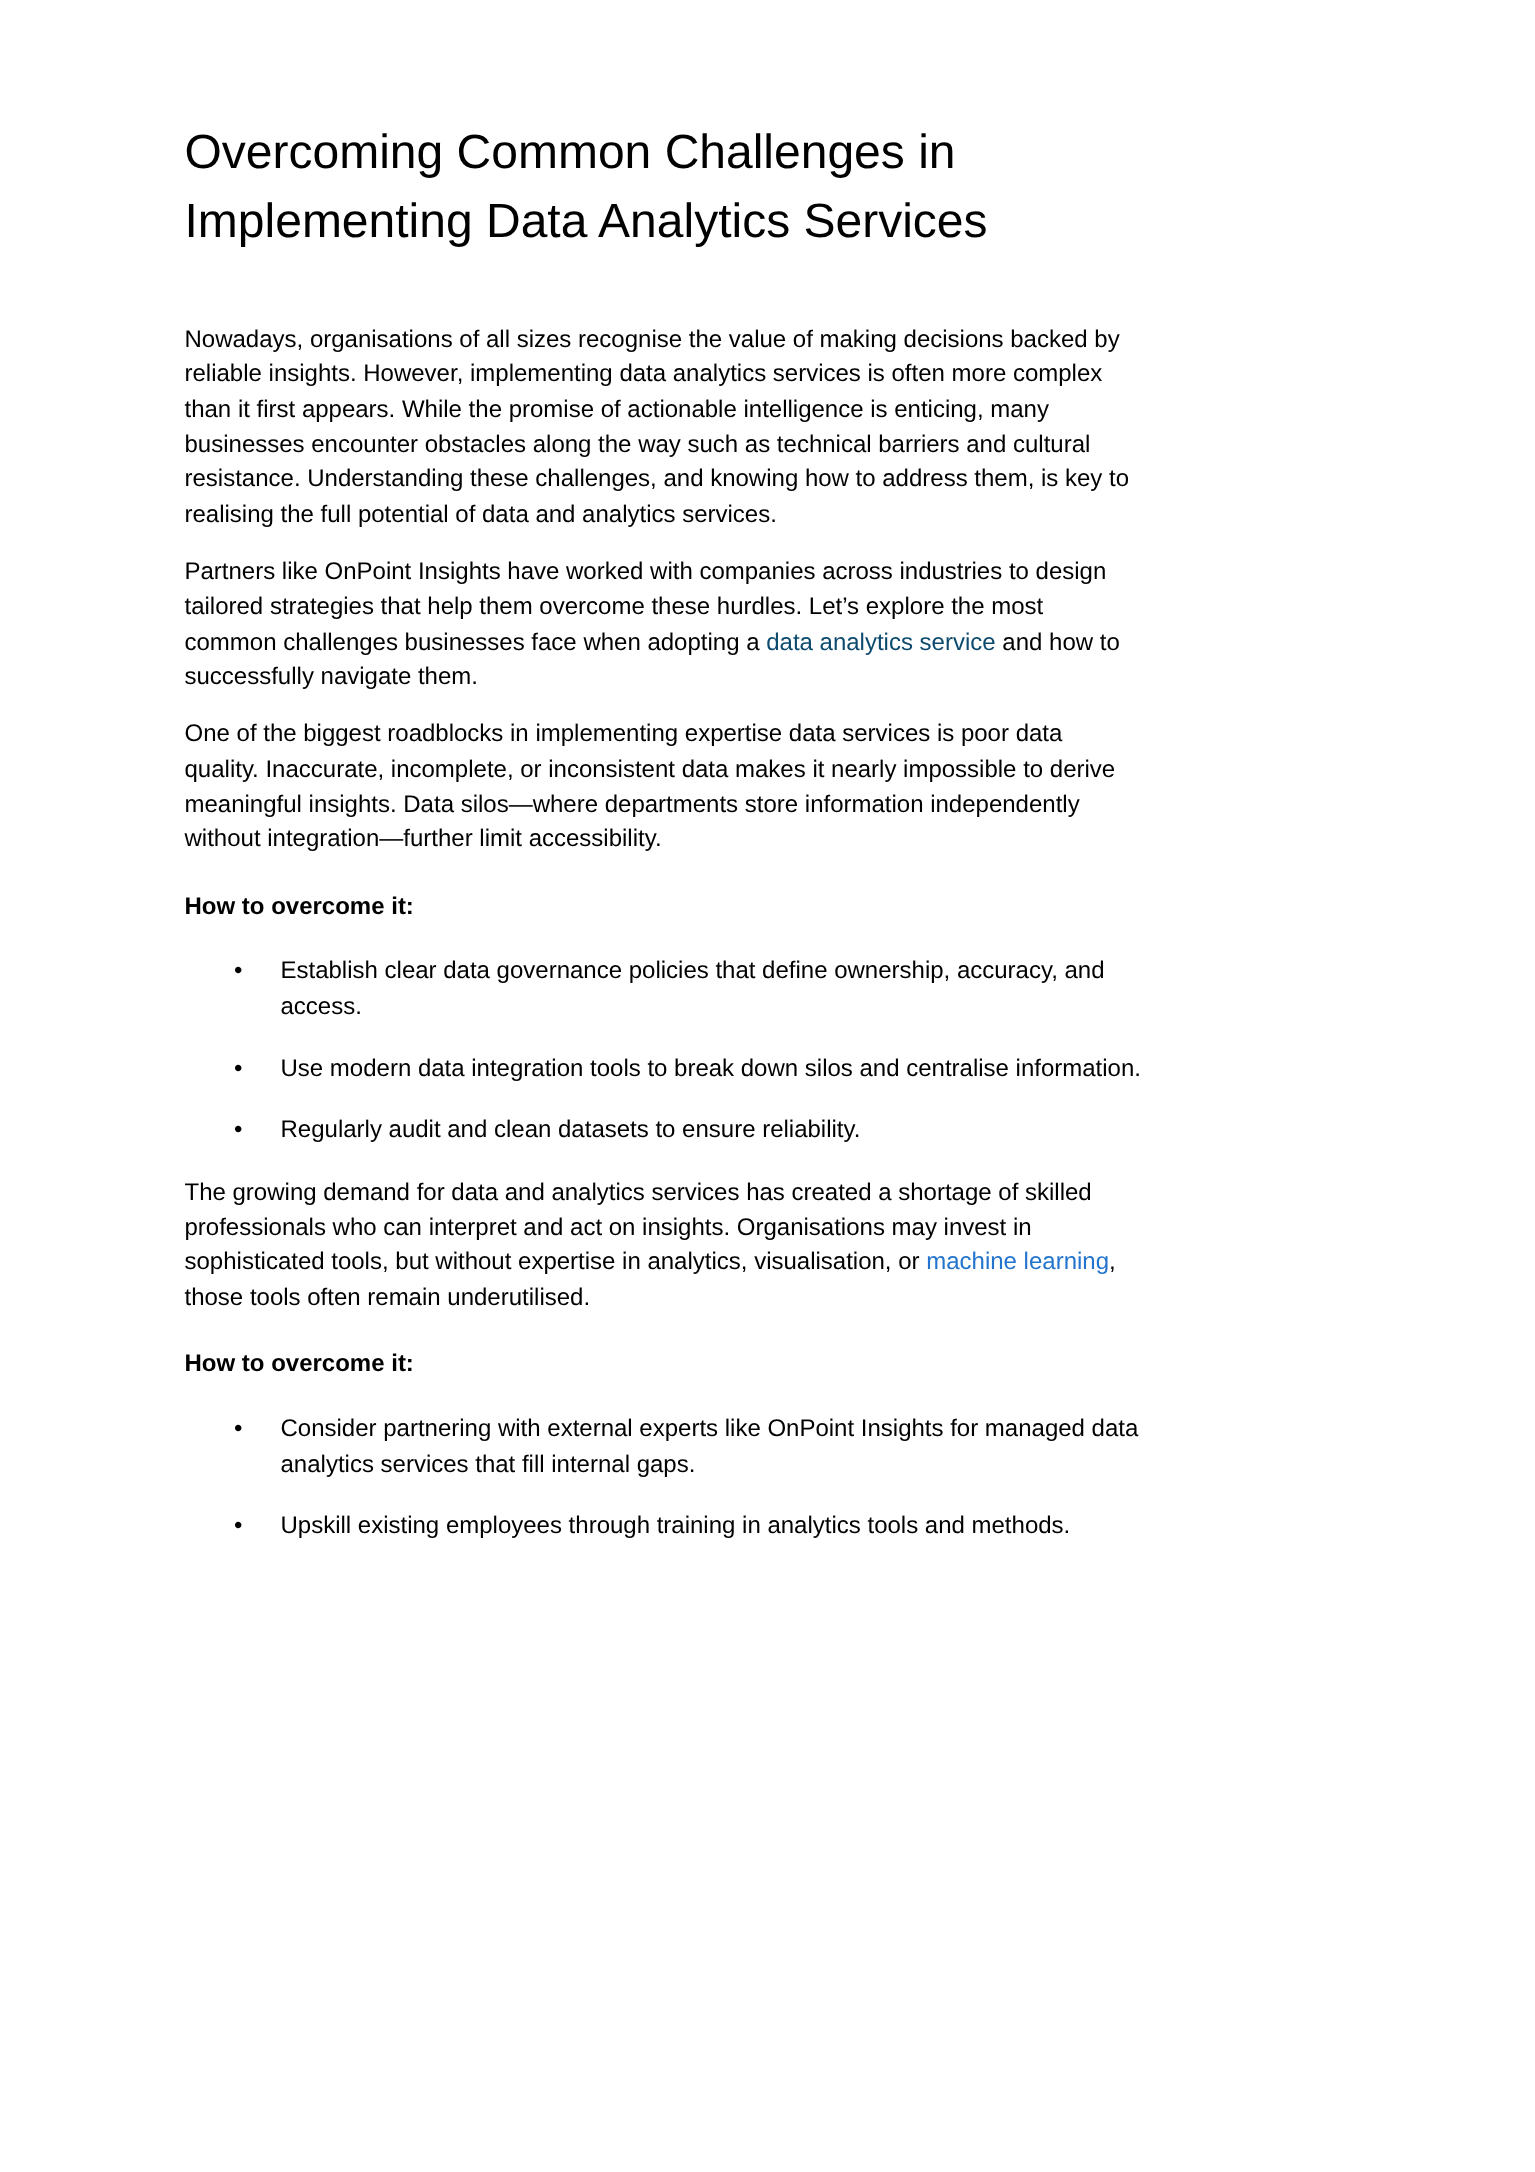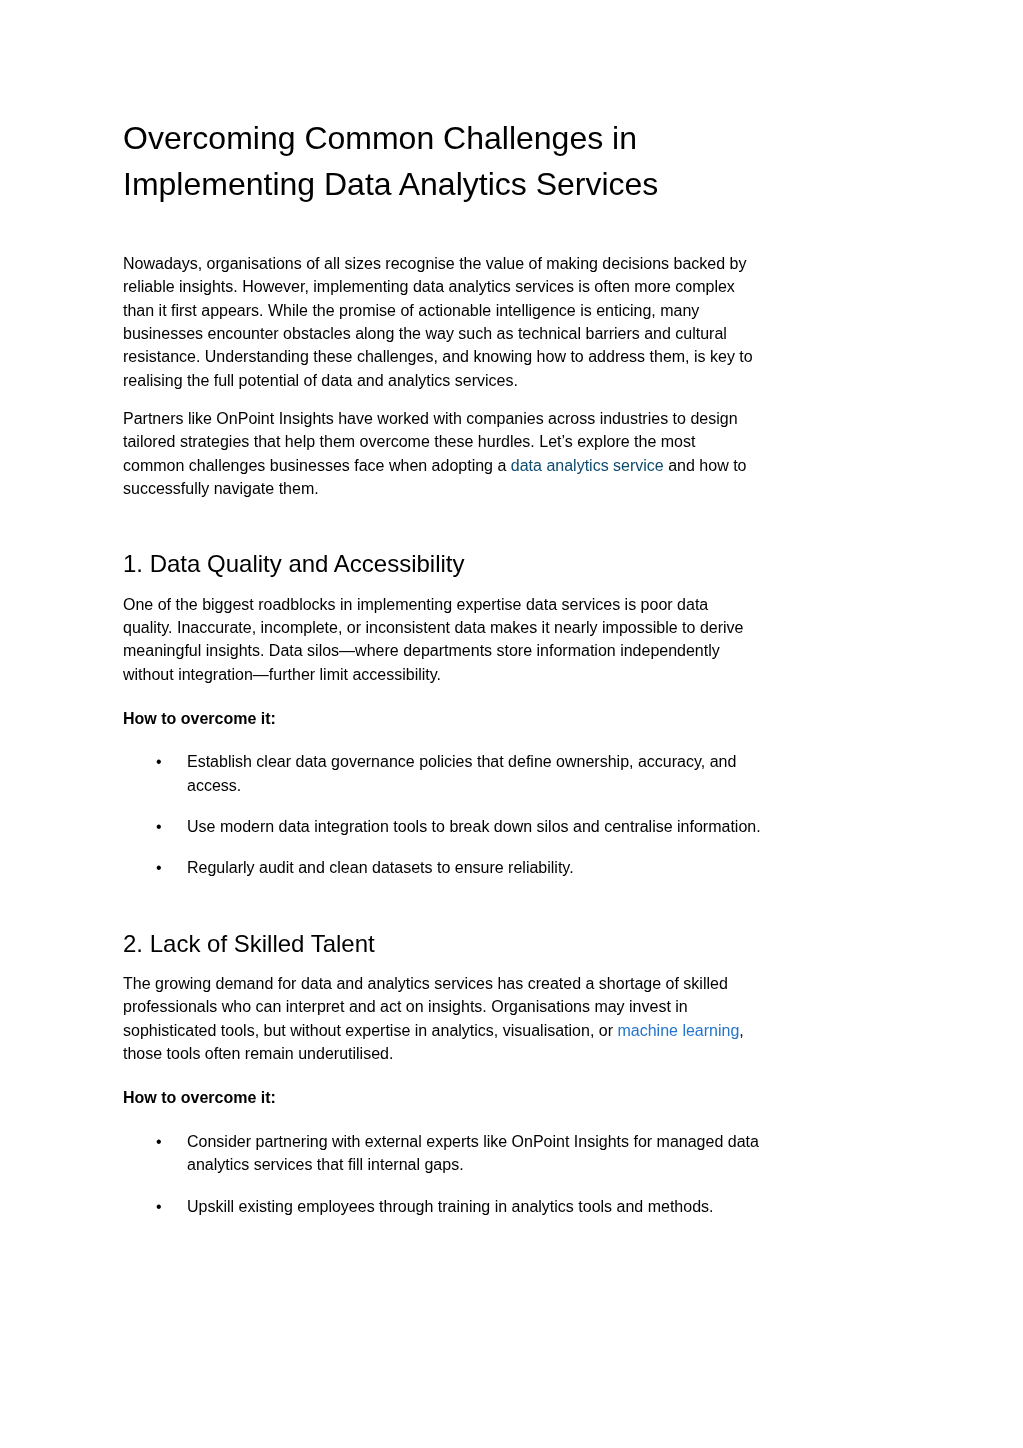--- a/index.html
+++ b/index.html
@@ -8,21 +8,21 @@
     height: 1448px;
     background: #ffffff;
     color: #000000;
     font-family: "Liberation Sans", "DejaVu Sans", sans-serif;
     overflow: hidden;
   }
   .page {
     box-sizing: border-box;
     width: 884px;
     height: 1448px;
-    padding: 115px 123px 0 123px;
+    padding: 78px 123px 0 123px;
   }
   .doc-title {
     font-size: 32px;
     font-weight: 400;
     line-height: 1.45;
     margin: 0 0 44px 0;
     color: #000000;
   }
   .body-p {
     font-size: 16px;
@@ -68,34 +68,32 @@
 <body>
 
 <div class="page">
 
   <h1 class="doc-title">Overcoming Common Challenges in Implementing Data Analytics Services</h1>
 
   <p class="body-p"><span>Nowadays, organisations of all sizes recognise the value of making decisions backed by reliable insights. However, implementing </span><span class="b">data analytics services</span><span> is often more complex than it first appears. While the promise of actionable intelligence is enticing, many businesses encounter obstacles along the way such as technical barriers and cultural resistance. Understanding these challenges, and knowing how to address them, is key to realising the full potential of </span><span class="b">data and analytics services</span><span>.</span></p>
 
   <p class="body-p"><span>Partners like OnPoint Insights have worked with companies across industries to design tailored strategies that help them overcome these hurdles. Let’s explore the most common challenges businesses face when adopting a </span><a class="link" href="#" style="color: #0c4a6e;">data analytics service</a><span> and how to successfully navigate them.</span></p>
 
-  <h2 class="section-heading">1. Data Quality and Accessibility</h2>
 
   <p class="body-p"><span>One of the biggest roadblocks in implementing </span><span class="b">expertise data services</span><span> is poor data quality. Inaccurate, incomplete, or inconsistent data makes it nearly impossible to derive meaningful insights. Data silos—where departments store information independently without integration—further limit accessibility.</span></p>
 
   <p class="howto-p">How to overcome it:</p>
 
   <ul class="bullet-list">
     <li><span>Establish clear data governance policies that define ownership, accuracy, and access.</span></li>
     <li><span>Use modern data integration tools to break down silos and centralise information.</span></li>
     <li><span>Regularly audit and clean datasets to ensure reliability.</span></li>
   </ul>
 
 
-  <h2 class="section-heading">2. Lack of Skilled Talent</h2>
 
   <p class="body-p"><span>The growing demand for </span><span class="b">data and analytics services</span><span> has created a shortage of skilled professionals who can interpret and act on insights. Organisations may invest in sophisticated tools, but without expertise in analytics, visualisation, or </span><a class="link" href="#" style="color: rgb(35, 116, 204);">machine learning</a><span>, those tools often remain underutilised.</span></p>
 
   <p class="howto-p">How to overcome it:</p>
 
   <ul class="bullet-list">
     <li><span>Consider partnering with external experts like OnPoint Insights for managed </span><span class="b">data analytics services</span><span> that fill internal gaps.</span></li>
     <li><span>Upskill existing employees through training in analytics tools and methods.</span></li>
   </ul>
 

